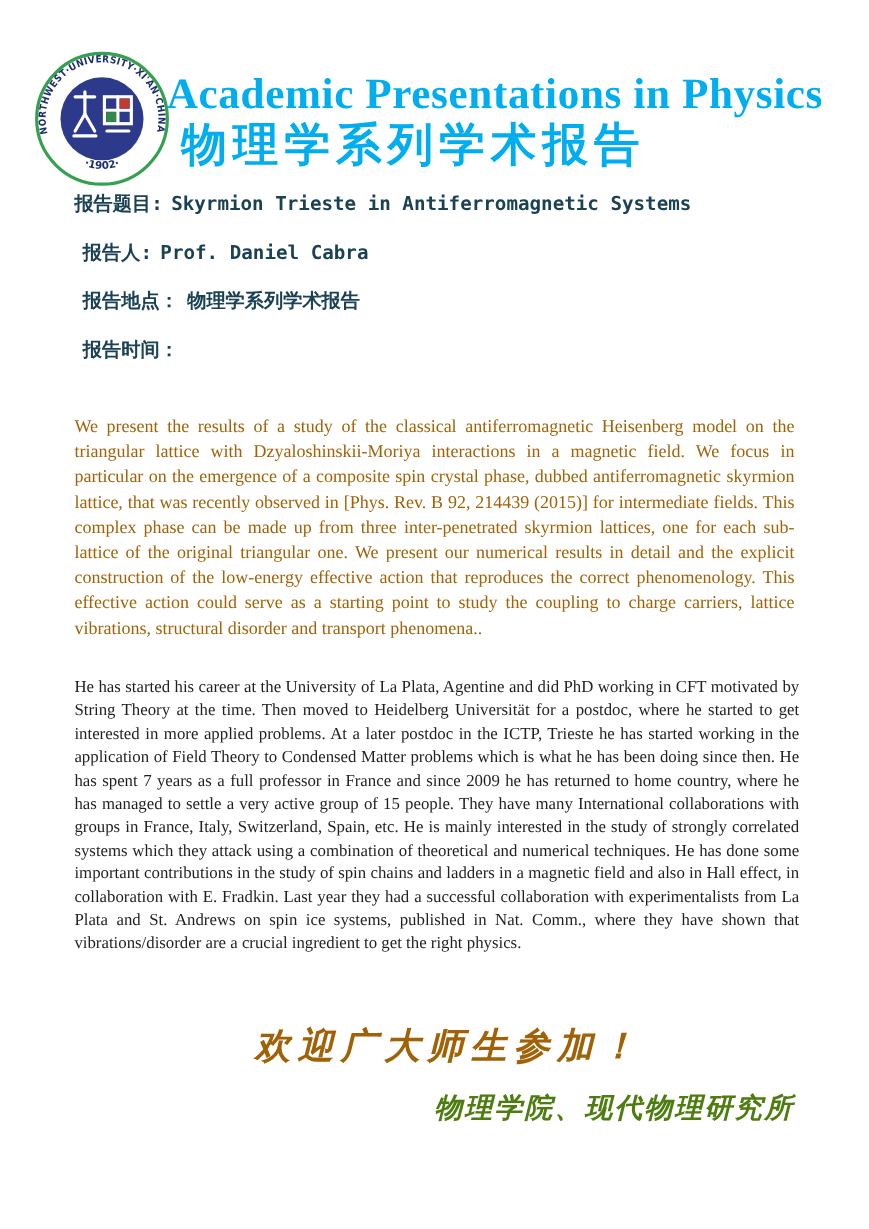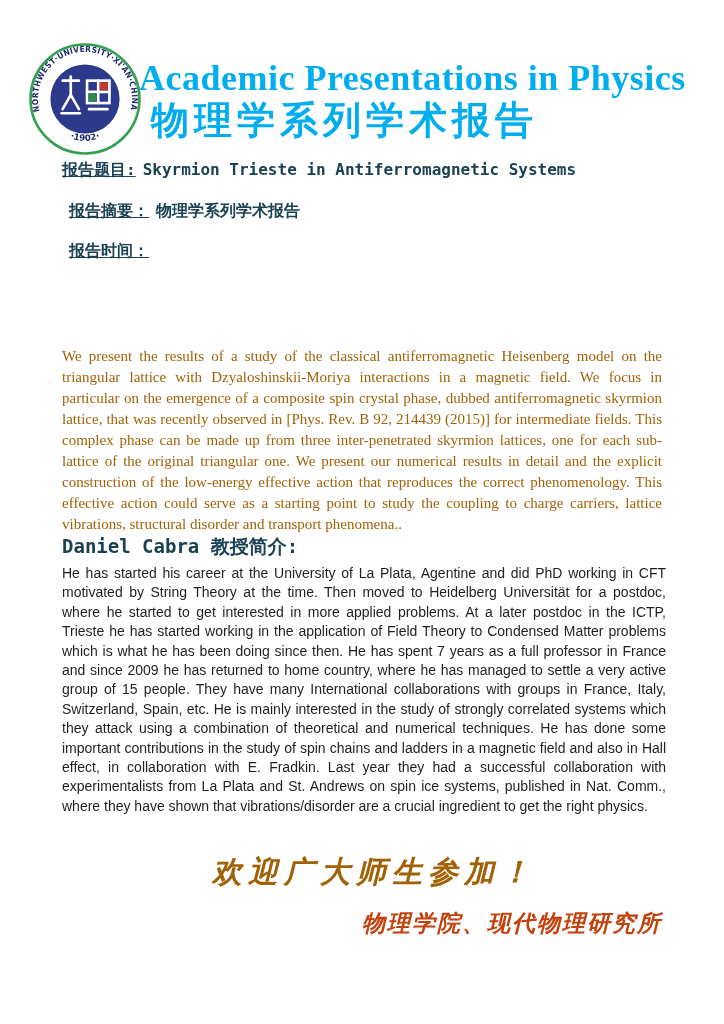--- a/index.html
+++ b/index.html
@@ -20,49 +20,49 @@
     color:#00AEEF;letter-spacing:5px;white-space:nowrap;
   }
   
   .details{position:absolute;left:62px;top:160px;width:620px;}
   .detail-row{
     height:40.7px;white-space:nowrap;
     font-family:"DejaVu Sans Mono","Liberation Mono",monospace;
     font-weight:bold;font-size:16px;color:#1A4254;
   }
   .detail-row.indented{padding-left:7px;}
-  .detail-label{margin-right:7px;text-decoration:underline;}
+  .detail-label{margin-right:7px;}
   
   .abstract{
     position:absolute;left:62px;top:346px;width:600px;
     font-family:"Liberation Serif",serif;font-size:15px;line-height:21px;
     color:#a16207;text-align:justify;
   }
   
   .bio-heading{
     position:absolute;left:62px;top:534px;white-space:nowrap;
     font-family:"DejaVu Sans Mono","Liberation Mono",monospace;
     font-weight:bold;font-size:19px;color:#1A4254;
   }
   .bio{
     position:absolute;left:62px;top:564px;width:604px;
-    font-family:Liberation Sans, sans-serif;font-size:14px;line-height:19.4px;
+    font-family:Liberation Serif, serif;font-size:14px;line-height:19.4px;
     color:#1F1F1F;text-align:justify;
   }
   .bio p{margin:0;}
   
   .welcome{
     position:absolute;left:212px;top:852px;white-space:nowrap;
     font-family:"DejaVu Serif",serif;font-style:italic;font-weight:bold;
     font-size:30px;letter-spacing:6px;color:#a16207;
   }
   .organizer{
     position:absolute;left:362px;top:908px;white-space:nowrap;
     font-family:"DejaVu Serif",serif;font-style:italic;font-weight:bold;
-    font-size:23px;letter-spacing:2px;color:#c2410c;
+    font-size:23px;letter-spacing:2px;color:#4d7c0f;
   }
 </style>
 </head>
 <body>
 
 <div class="page">
 
   <svg class="logo" viewBox="0 0 112 112" xmlns="http://www.w3.org/2000/svg">
     <circle cx="56" cy="56" r="53.5" fill="#ffffff" stroke="#35A04F" stroke-width="2.6"></circle>
     <defs>
@@ -94,30 +94,32 @@
   </svg>
 
   <div class="title-en">Academic Presentations in Physics</div>
   <div class="title-zh">物理学系列学术报告</div>
 
   <div class="details">
     <div class="detail-row">
       <span class="detail-label">报告题目:</span><span>Skyrmion Trieste in Antiferromagnetic Systems</span>
     </div>
     <div class="detail-row indented">
-      <span class="detail-label">报告摘要：</span><span>物理学系列学术报告</span>
+      <span class="detail-label">报告人:</span><span>Prof. Daniel Cabra</span>
+    </div>
+    <div class="detail-row indented">
+      <span class="detail-label">报告地点：</span><span>物理学系列学术报告</span>
     </div>
     <div class="detail-row indented">
       <span class="detail-label">报告时间：</span><span></span>
     </div>
   </div>
 
   <div class="abstract">We present the results of a study of the classical antiferromagnetic Heisenberg model on the triangular lattice with Dzyaloshinskii-Moriya interactions in a magnetic field. We focus in particular on the emergence of a composite spin crystal phase, dubbed antiferromagnetic skyrmion lattice, that was recently observed in [Phys. Rev. B 92, 214439 (2015)] for intermediate fields. This complex phase can be made up from three inter-penetrated skyrmion lattices, one for each sub-lattice of the original triangular one. We present our numerical results in detail and the explicit construction of the low-energy effective action that reproduces the correct phenomenology. This effective action could serve as a starting point to study the coupling to charge carriers, lattice vibrations, structural disorder and transport phenomena..</div>
 
-  <div class="bio-heading">Daniel Cabra 教授简介:</div>
   <div class="bio">
     <p>He has started his career at the University of La Plata, Agentine and did PhD working in CFT motivated by String Theory at the time. Then moved to Heidelberg Universität for a postdoc, where he started to get interested in more applied problems. At a later postdoc in the ICTP, Trieste he has started working in the application of Field Theory to Condensed Matter problems which is what he has been doing since then. He has spent 7 years as a full professor in France and since 2009 he has returned to home country, where he has managed to settle a very active group of 15 people. They have many International collaborations with groups in France, Italy, Switzerland, Spain, etc. He is mainly interested in the study of strongly correlated systems which they attack using a combination of theoretical and numerical techniques. He has done some important contributions in the study of spin chains and ladders in a magnetic field and also in Hall effect, in collaboration with E. Fradkin. Last year they had a successful collaboration with experimentalists from La Plata and St. Andrews on spin ice systems, published in Nat. Comm., where they have shown that vibrations/disorder are a crucial ingredient to get the right physics.</p>
   </div>
 
   <div class="welcome">欢迎广大师生参加！</div>
   <div class="organizer">物理学院、现代物理研究所</div>
 
 </div>
 
 </body></html>

